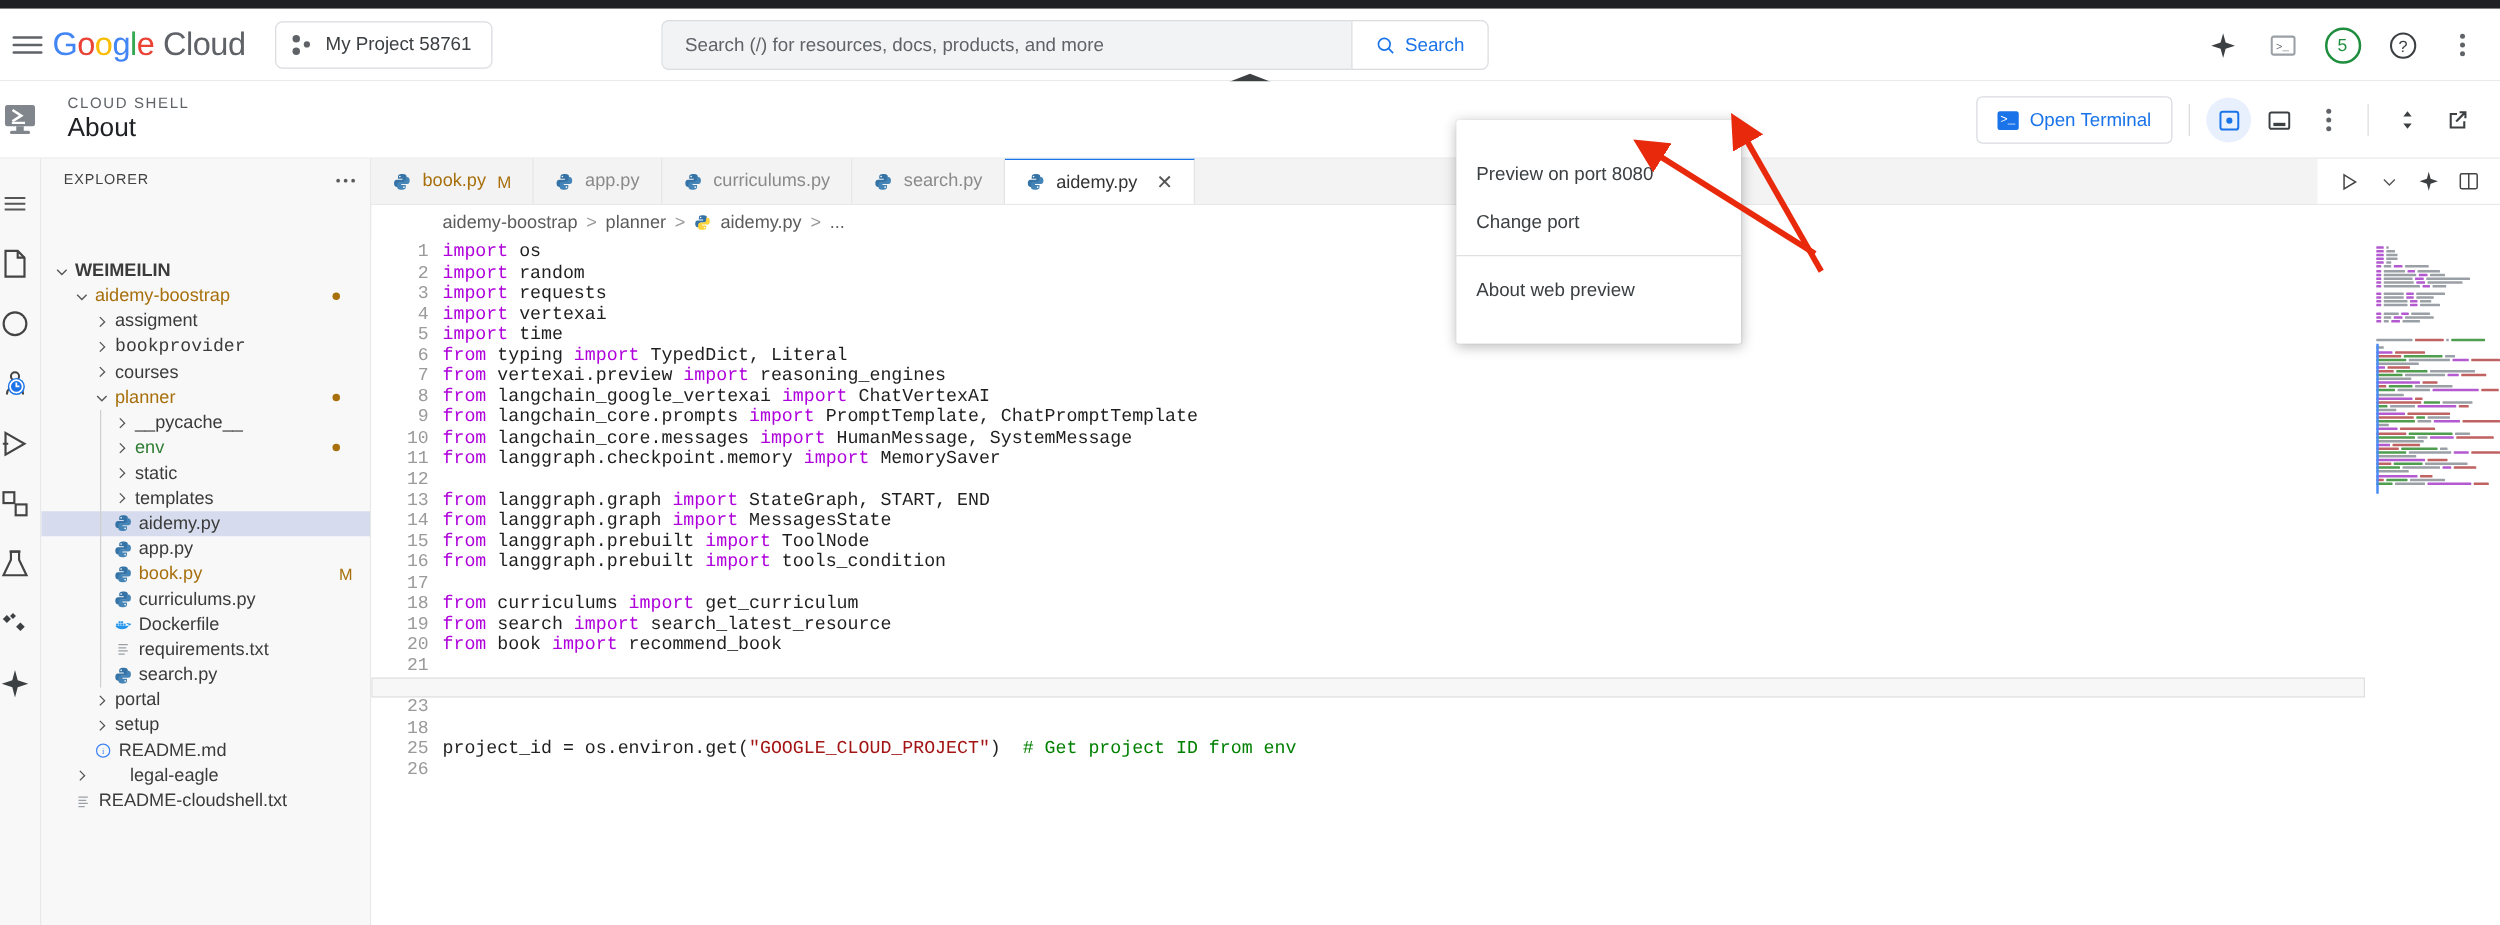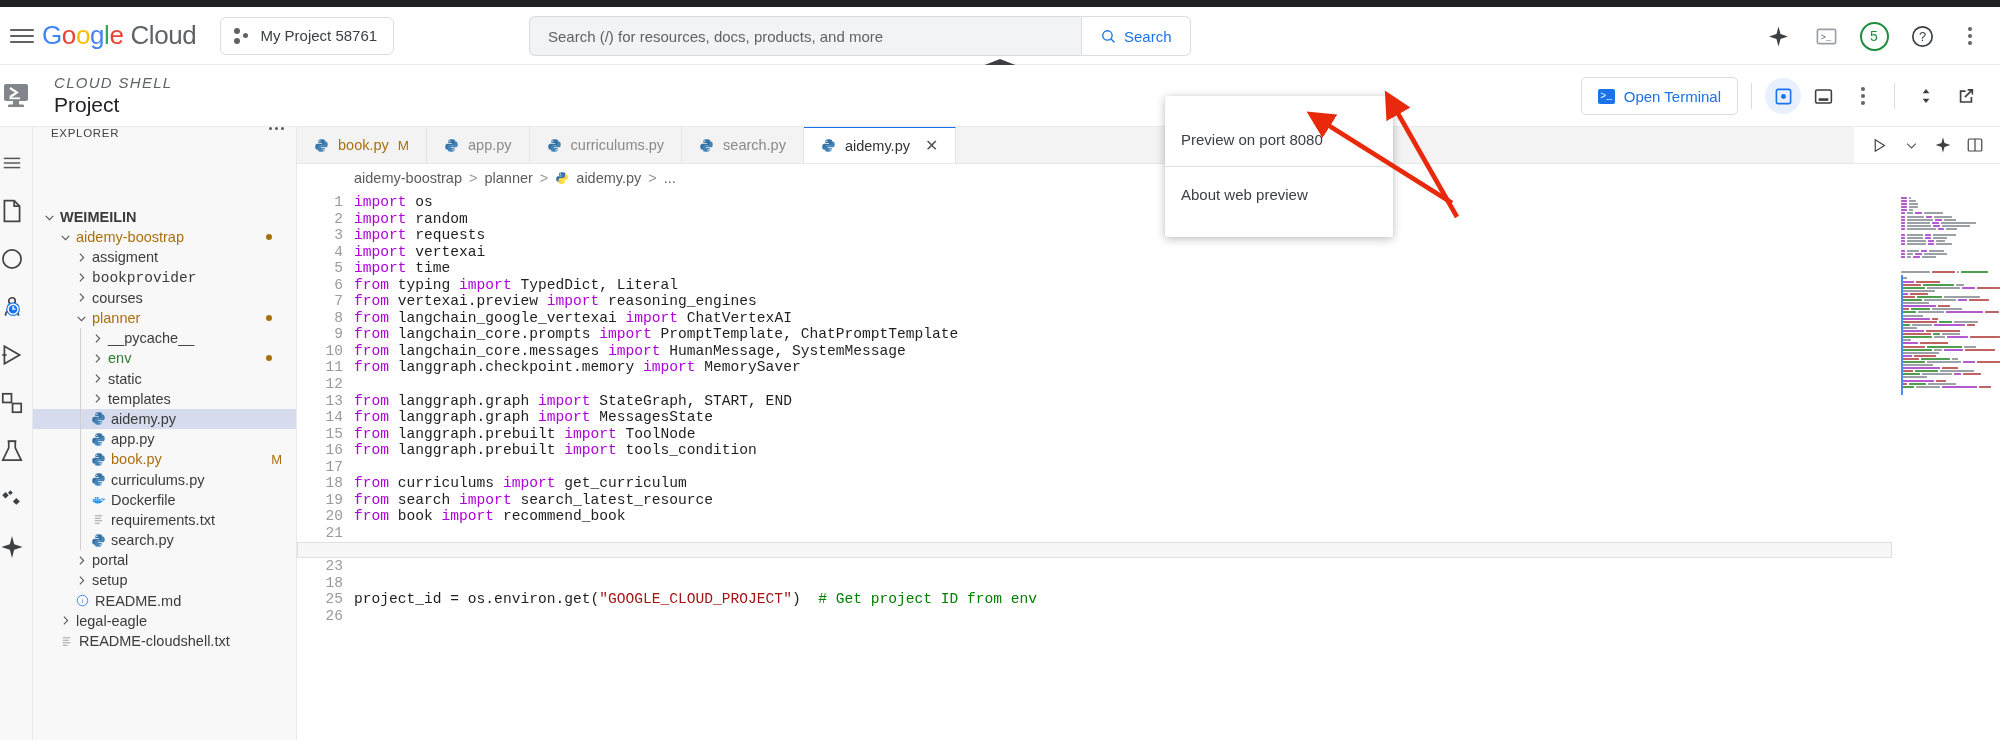--- a/index.html
+++ b/index.html
@@ -89,21 +89,21 @@
     border-bottom:7px solid #3c4043;
   }
 
   
   .cs-bar {
     height:62px; background:#fff; display:flex; align-items:center;
     position:relative; border-bottom:1px solid #e8eaed;
   }
   .cs-monitor { margin-left:2px; width:34px; height:34px; position:relative; flex:0 0 34px;}
   .cs-title-group{ margin-left:18px; line-height:1.15; }
-  .cs-eyebrow{ font-size:15px; letter-spacing:1.3px; color:#5f6368; text-transform:uppercase;font-style:italic;}
+  .cs-eyebrow{ font-size:12px; letter-spacing:1.3px; color:#5f6368; text-transform:uppercase;}
   .cs-title{ font-size:21px; color:#202124; margin-top:2px;}
 
   .cs-right { position:absolute; right:16px; top:0; height:62px; display:flex; align-items:center; gap:4px;}
   .open-term-btn {
     display:flex; align-items:center; gap:9px; height:38px; padding:0 16px;
     border:1px solid #dadce0; border-radius:5px; background:#fff;
     color:#1a73e8; font-size:15px; cursor:pointer; white-space:nowrap;
   }
   .term-glyph{
     width:17px;height:15px;background:#1a73e8;border-radius:2px;color:#fff;
@@ -127,21 +127,21 @@
   .act-item{ width:33px;height:48px;display:flex;align-items:center;justify-content:center;cursor:pointer;
     position:relative;}
   .act-item svg{ display:block; margin-left:-9px;}
 
   
   .explorer{
     width:264px; flex:0 0 264px; background:#f8f8f8; border-right:1px solid #e8e8e8;
     overflow:hidden; position:relative;
   }
   .exp-head{
-    height:34px; display:flex;align-items:flex-start; justify-content:space-between;
+    height:34px; display:flex;align-items:center; justify-content:space-between;
     padding:0 12px 0 18px; font-size:11.5px; letter-spacing:0.7px; color:#424242;
   }
   .exp-dots{ display:flex; gap:3px;}
   .exp-dots b{ width:3px;height:3px;border-radius:50%;background:#5a5a5a;}
   .tree{ font-size:14.5px; color:#3b3b3b;margin-top:46px;}
   .row{
     height:20.2px; display:flex; align-items:center; cursor:pointer;
     white-space:nowrap; position:relative;
   }
   .row.selected{ background:#d6dced;}
@@ -295,21 +295,21 @@
     <svg width="34" height="34" viewBox="0 0 34 34">
       <rect x="2" y="5" width="24" height="17" rx="2" fill="#80868b"></rect>
       <rect x="11" y="22" width="6" height="4" fill="#80868b"></rect>
       <rect x="6" y="25.5" width="16" height="2.6" rx="1.2" fill="#80868b"></rect>
       <path d="M8 9 L15 13.5 L8 18" fill="none" stroke="#fff" stroke-width="2.1"></path>
       <line x1="7.5" y1="19.3" x2="18" y2="19.3" stroke="#fff" stroke-width="1.8"></line>
     </svg>
   </span>
   <div class="cs-title-group">
     <div class="cs-eyebrow">CLOUD SHELL</div>
-    <div class="cs-title">Project</div>
+    <div class="cs-title">About</div>
   </div>
 
   <div class="cs-right">
     <div class="open-term-btn">
       <span class="term-glyph">&gt;_</span>
       <span>Open Terminal</span>
     </div>
     <span class="vsep"></span>
     <div class="cs-iconbtn active">
       <svg width="19" height="19" viewBox="0 0 24 24">
@@ -617,21 +617,21 @@
         </div>
         <div class="row" style="padding-left: 40px;">
           <span class="ficon">
             <svg width="15" height="15" viewBox="0 0 24 24">
               <circle cx="12" cy="12" r="8.4" fill="none" stroke="#4285f4" stroke-width="1.6"></circle>
               <text x="12" y="16.4" text-anchor="middle" font-size="11" font-family="Liberation Serif, serif" fill="#4285f4">i</text>
             </svg>
           </span>
           <span class="label c-plain">README.md</span>
         </div>
-        <div class="row" style="padding-left: 24px;">
+        <div class="row" style="padding-left: 24px; gap: 28px;">
           <span class="twisty">
             <svg width="13" height="13" viewBox="0 0 24 24">
               <path d="M9 5 L16 12 L9 19" fill="none" stroke="#555" stroke-width="2"></path>
             </svg>
           </span>
           <span class="label c-plain">legal-eagle</span>
         </div>
         <div class="row" style="padding-left: 24px;">
           <span class="ficon">
             <svg width="15" height="15" viewBox="0 0 24 24">
@@ -1060,20 +1060,21 @@
           </div>
           <div class="mm-cursorbar" style="top: 83.5px; height: 120px;"></div>
         </div>
     <div class="hl-empty" style="top: 350.55px;"></div>
       </div>
   </div>
 </div>
 
 <div class="popup">
   <div class="mi">Preview on port 8080</div>
+  <div class="mi">Change port</div>
   <div class="mdiv"></div>
   <div class="mi">About web preview</div>
 </div>
 
 <svg class="arrows">
   <defs>
     <marker id="ah" markerWidth="6" markerHeight="6" refX="4.6" refY="3" orient="auto">
       <path d="M0,0 L6,3 L0,6 z" fill="#e8290b"></path>
     </marker>
   </defs>

